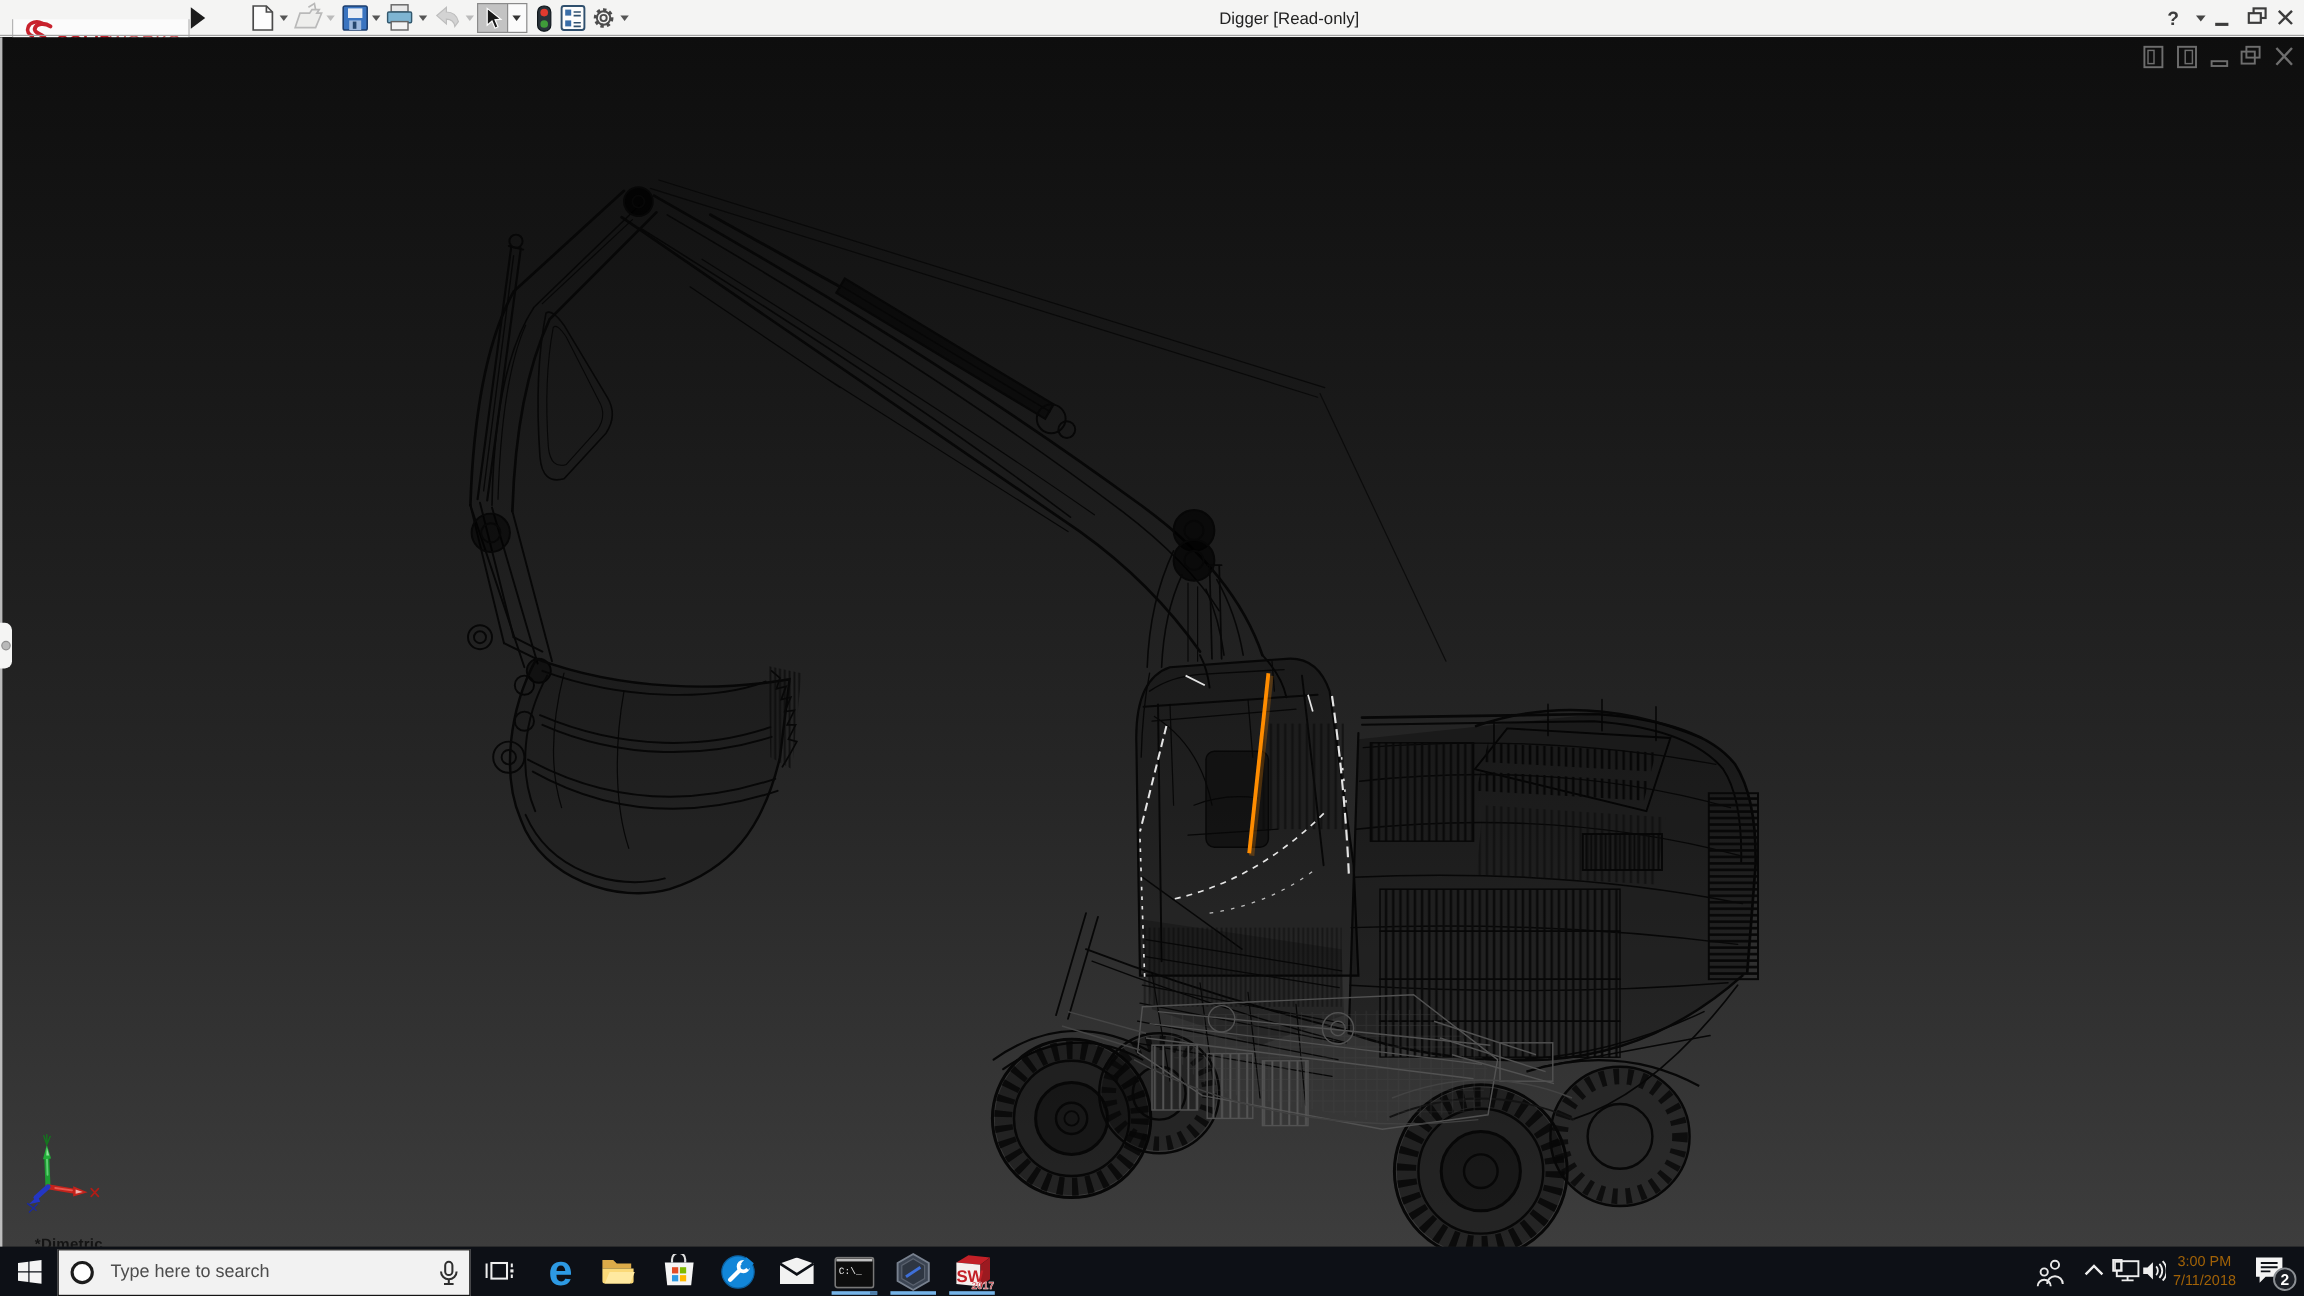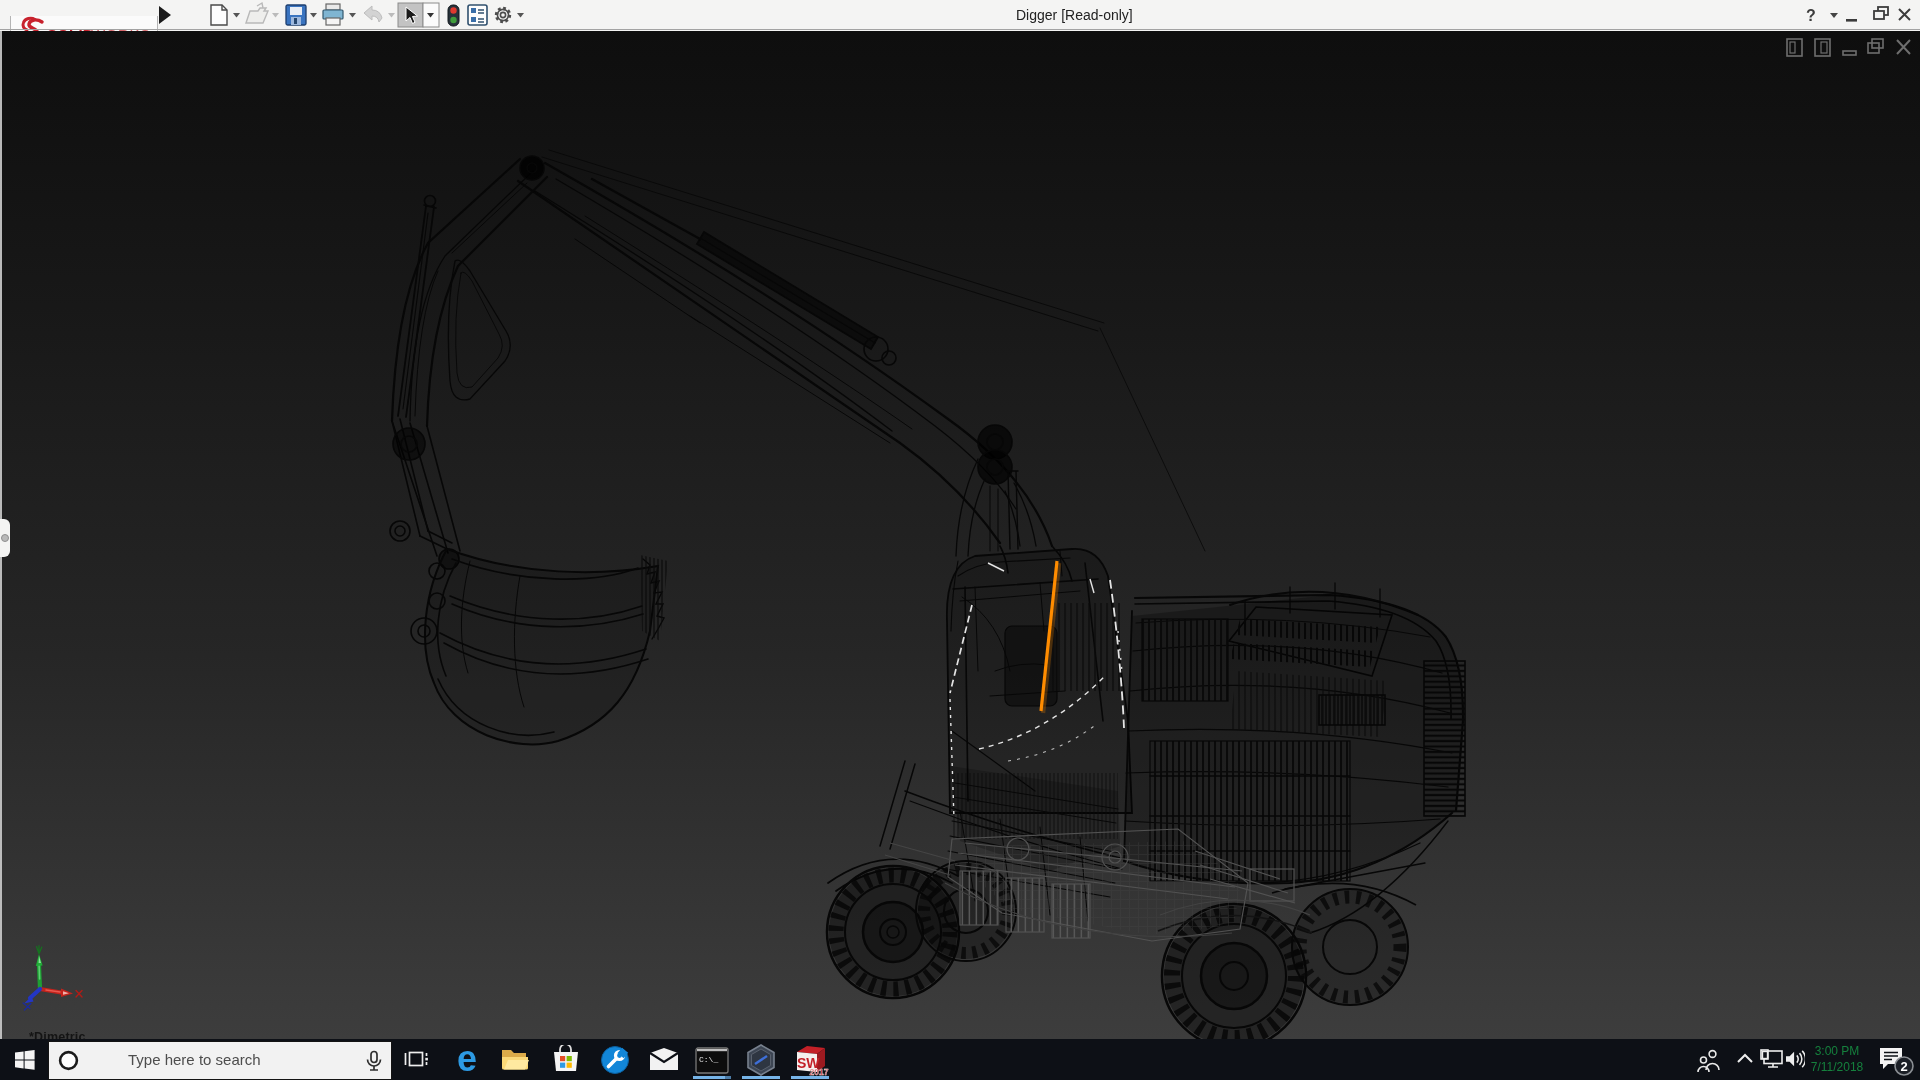--- a/index.html
+++ b/index.html
@@ -15,22 +15,22 @@
     overflow:hidden;}
   #vpborder{position:absolute;left:0;top:0;width:2px;height:1009px;background:#cbcbcb;opacity:.9;}
   #lefttab{position:absolute;left:0;top:488px;width:10px;height:38px;background:#f4f4f3;
     border-radius:0 6px 6px 0;}
   #lefttab .dot{position:absolute;left:1px;top:15px;width:8px;height:8px;border-radius:50%;
     background:#b9b9b9;border:1px solid #8f8f8f;box-sizing:border-box;}
   #dimetric{position:absolute;left:29px;top:999px;font-size:12.5px;font-weight:bold;color:#141414;letter-spacing:0.2px;}
   #taskbar{position:absolute;left:0;top:1039px;width:1920px;height:41px;background:#0d1016;}
   #searchbox{position:absolute;left:48px;top:2px;width:342px;height:37px;background:#f2f2f2;
     border:1px solid #141414;}
-  #searchbox .txt{position:absolute;left:43px;top:9px;font-size:15px;color:#4d4d4d;margin-left:36px;}
-  .tray-clock{position:absolute;left:1808px;top:4px;width:58px;text-align:center;color:#15803d;
+  #searchbox .txt{position:absolute;left:43px;top:9px;font-size:15px;color:#4d4d4d;}
+  .tray-clock{position:absolute;left:1808px;top:4px;width:58px;text-align:center;color:#a16207;
     font-size:12px;line-height:16px;}
 </style>
 </head>
 <body>
   <div id="topbar">
     <div id="logo">
       <svg width="146" height="30" viewBox="0 0 146 30">
         <path d="M31,6 C26,2.5 19,3.5 18,8 C17,12.5 26,12 26.5,16.5 C27,21.5 19,25.5 12,22" fill="none" stroke="#c8222d" stroke-width="3.4" stroke-linecap="round"></path>
         <path d="M24,3.5 C20,1 14,2.5 12.5,6.5 C11,10 13,13 16,14" fill="none" stroke="#c8222d" stroke-width="3" stroke-linecap="round"></path>
         <path d="M12,22 C8,24 6,27 7,28.5" fill="none" stroke="#b01d27" stroke-width="3" stroke-linecap="round"></path>

